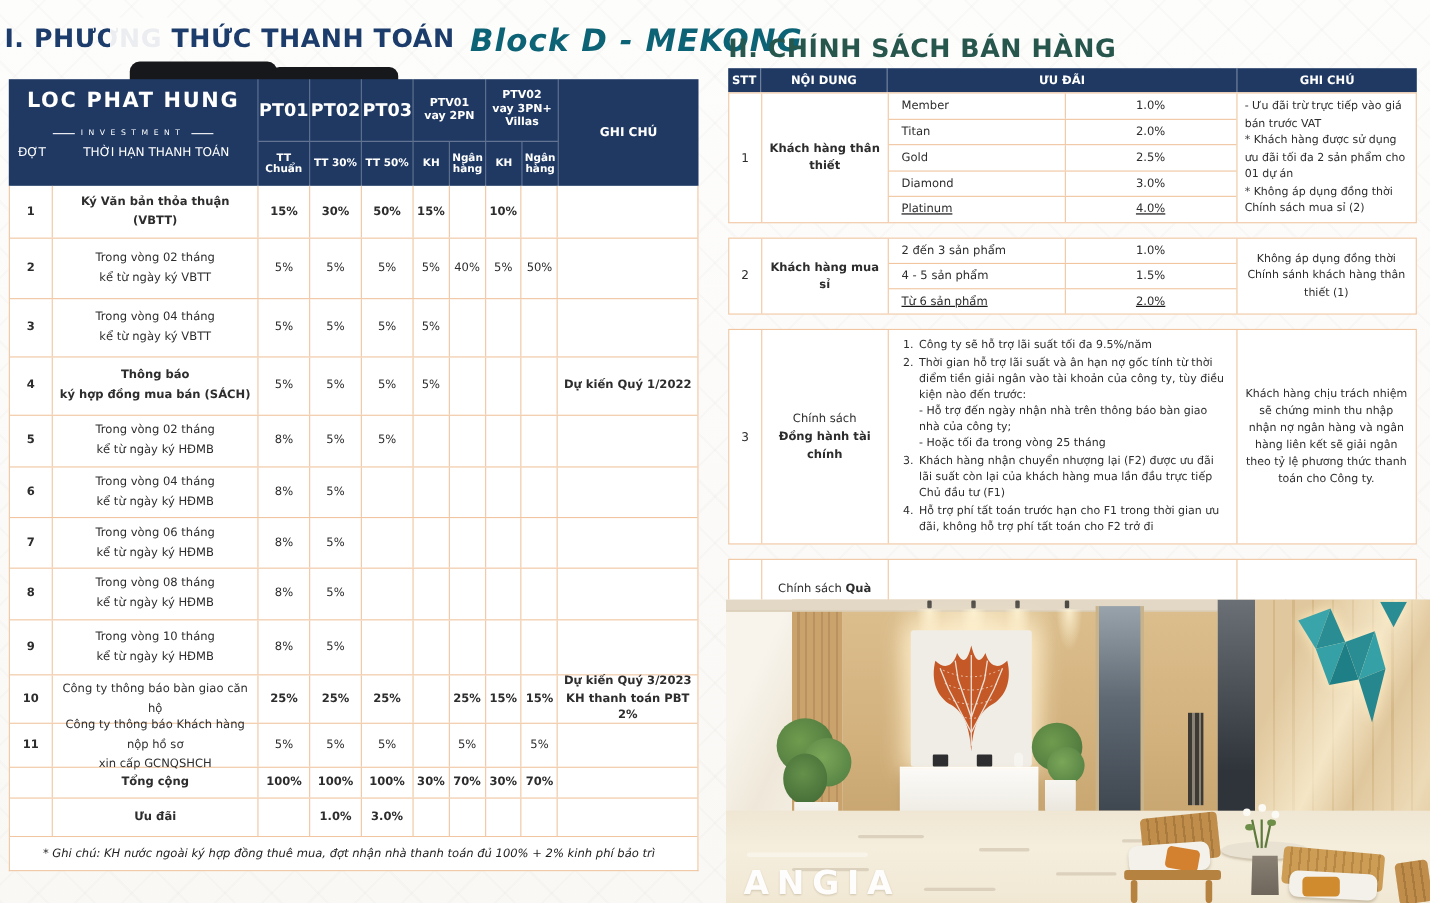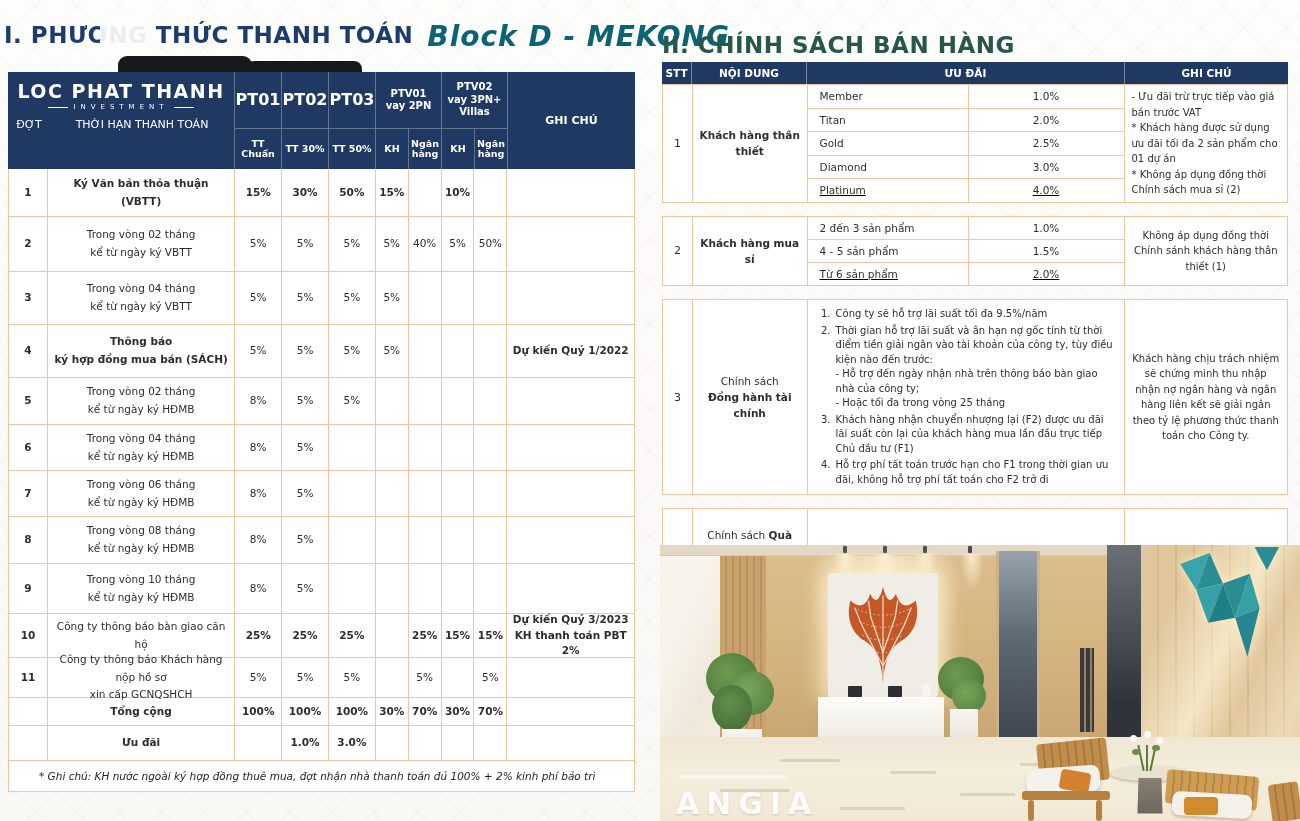--- a/index.html
+++ b/index.html
@@ -22,21 +22,21 @@
   .blob{position:absolute;background:#17181b;}
   .blob1{left:118px;top:56px;width:134px;height:17px;border-radius:9px 9px 0 0;}
   .blob2{left:246px;top:61px;width:116px;height:12px;border-radius:8px 8px 0 0;}
 
   .pay-table{position:absolute;left:8px;top:72px;width:627px;}
   .pay-header{display:flex;height:97px;background:#1f3963;color:#fff;box-sizing:border-box;}
   .pay-header *{box-sizing:border-box;}
   .ph-logo{width:227px;border-right:1px solid rgba(255,255,255,.3);display:flex;flex-direction:column;}
   .lph-logo{margin-top:8px;text-align:center;}
   .lph-name{font-size:19px;font-weight:bold;letter-spacing:1.5px;}
-  .lph-inv{font-size:7px;letter-spacing:5px;display:flex;align-items:center;justify-content:center;gap:5px;margin-top:1px;}
+  .lph-inv{font-size:7px;letter-spacing:5px;display:flex;align-items:center;justify-content:center;gap:5px;margin-top:15px;}
   .lph-inv::before,.lph-inv::after{content:"";width:20px;height:1px;background:#fff;}
   .lph-labels{display:flex;margin-top:7px;font-weight:normal;font-size:11px;}
   .lph-dot{width:42px;text-align:center;}
   .lph-term{flex:1;text-align:center;}
   .ph-col{width:47px;border-right:1px solid rgba(255,255,255,.3);display:flex;flex-direction:column;}
   .ph-top{height:57px;display:flex;align-items:center;justify-content:center;text-align:center;
           border-bottom:1px solid rgba(255,255,255,.3);font-weight:bold;font-size:16px;white-space:pre-line;line-height:1.25;}
   .ph-bot{flex:1;display:flex;align-items:center;justify-content:center;font-weight:bold;font-size:9.5px;text-align:center;line-height:1.1;}
   .ph-group{width:66px;border-right:1px solid rgba(255,255,255,.3);display:flex;flex-direction:column;}
   .ph-group .ph-top{font-size:10px;}
@@ -147,21 +147,21 @@
 
   <div class="right-title">II. CHÍNH SÁCH BÁN HÀNG</div>
 
   <div class="blob blob1"></div>
   <div class="blob blob2"></div>
 
   <div class="pay-table">
     <div class="pay-header">
       <div class="ph-logo">
         <div class="lph-logo">
-          <div class="lph-name">LOC PHAT THANH</div>
+          <div class="lph-name">LOC PHAT HUNG</div>
           <div class="lph-inv">INVESTMENT</div>
         </div>
         <div class="lph-labels">
           <div class="lph-dot">ĐỢT</div>
           <div class="lph-term">THỜI HẠN THANH TOÁN</div>
         </div>
       </div>
       <div class="ph-col">
         <div class="ph-top">PT01</div>
         <div class="ph-bot">TT Chuẩn</div>

